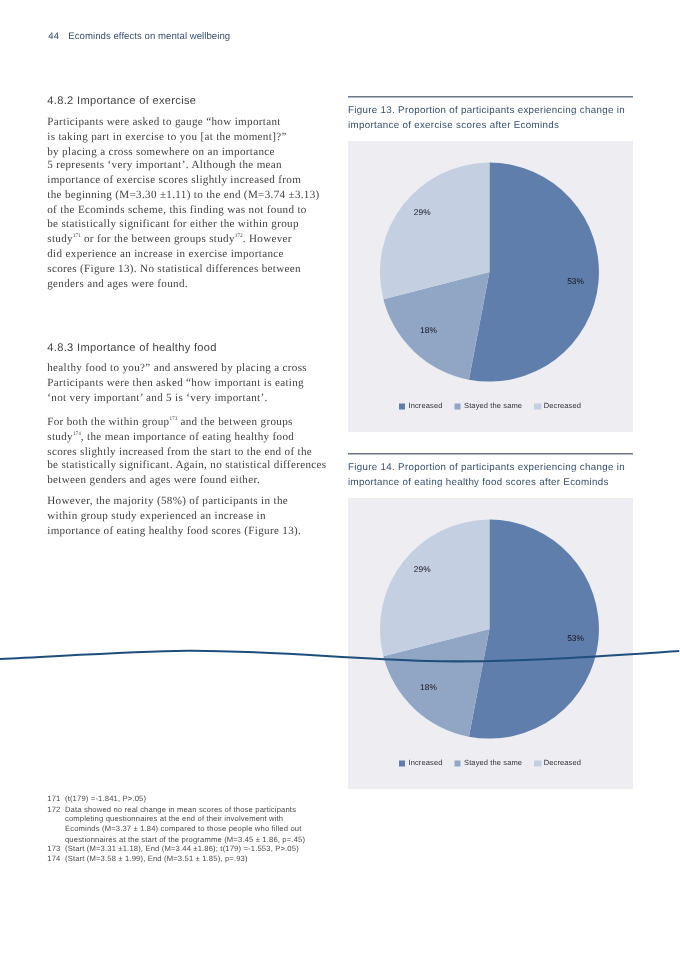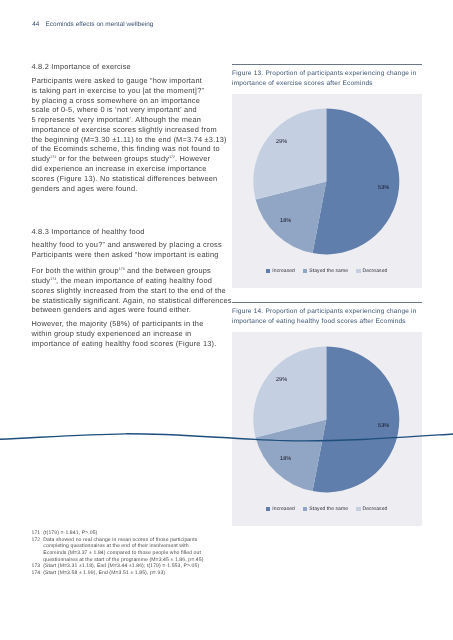--- a/index.html
+++ b/index.html
@@ -10,21 +10,21 @@
 
   .runhead{position:absolute;left:32.2px;top:21.4px;font-size:6.4px;line-height:7px;
            color:#3a5170;white-space:nowrap;letter-spacing:.03px;}
   .runhead .rh-num{margin-right:6.2px;}
 
   .col-left{position:absolute;left:31.5px;top:62.1px;width:205px;}
   .sec-h{font-size:7.4px;line-height:9.78px;color:#414143;font-weight:400;margin:0;
          letter-spacing:.22px;padding-bottom:4.1px;}
   .para{font-size:7.4px;line-height:9.78px;color:#414143;margin:0;letter-spacing:.22px;
         padding-bottom:3.2px;}
-  .para .ln{display:block;white-space:nowrap;}
+  .para .ln{display:block;white-space:nowrap;font-family:Liberation Serif, serif;}
   .sec-h2{margin-top:30px;}
   .para-last{padding-bottom:0;}
   .para-gap2{padding-bottom:6.4px;}
   .para-gap3{padding-bottom:4.2px;}
   sup{font-size:3.5px;line-height:0;vertical-align:2.8px;letter-spacing:0;}
 
   .fn-block{position:absolute;left:31.5px;top:529.9px;width:200px;}
   .fn{display:flex;font-size:5.1px;line-height:6.72px;color:#4a4a4c;letter-spacing:.1px;}
   .fn-num{width:11.8px;flex:0 0 11.8px;}
   .fn-txt{flex:1 1 auto;}
@@ -61,34 +61,35 @@
   <div class="runhead">
     <span class="rh-num">44</span><span class="rh-title">Ecominds effects on mental wellbeing</span>
   </div>
 
   <div class="col-left">
     <h2 class="sec-h">4.8.2 Importance of exercise</h2>
     <p class="para">
         <span class="ln">Participants were asked to gauge “how important</span>
         <span class="ln">is taking part in exercise to you [at the moment]?”</span>
         <span class="ln">by placing a cross somewhere on an importance</span>
-        <span class="ln">scale of 0-5, where 0 is ‘not very important’ and</span>
         <span class="ln">5 represents ‘very important’. Although the mean</span>
         <span class="ln">importance of exercise scores slightly increased from</span>
         <span class="ln">the beginning (M=3.30 ±1.11) to the end (M=3.74 ±3.13)</span>
         <span class="ln">of the Ecominds scheme, this finding was not found to</span>
+        <span class="ln">be statistically significant for either the within group</span>
         <span class="ln">study<sup>171</sup> or for the between groups study<sup>172</sup>. However</span>
         <span class="ln">did experience an increase in exercise importance</span>
         <span class="ln">scores (Figure 13). No statistical differences between</span>
         <span class="ln">genders and ages were found.</span>
       </p>
     <h2 class="sec-h sec-h2">4.8.3 Importance of healthy food</h2>
     <p class="para para-gap2">
         <span class="ln">healthy food to you?” and answered by placing a cross</span>
         <span class="ln">Participants were then asked “how important is eating</span>
+        <span class="ln">‘not very important’ and 5 is ‘very important’.</span>
       </p>
     <p class="para para-gap3">
         <span class="ln">For both the within group<sup>173</sup> and the between groups</span>
         <span class="ln">study<sup>174</sup>, the mean importance of eating healthy food</span>
         <span class="ln">scores slightly increased from the start to the end of the</span>
         <span class="ln">be statistically significant. Again, no statistical differences</span>
         <span class="ln">between genders and ages were found either.</span>
       </p>
     <p class="para para-last">
         <span class="ln">However, the majority (58%) of participants in the</span>

